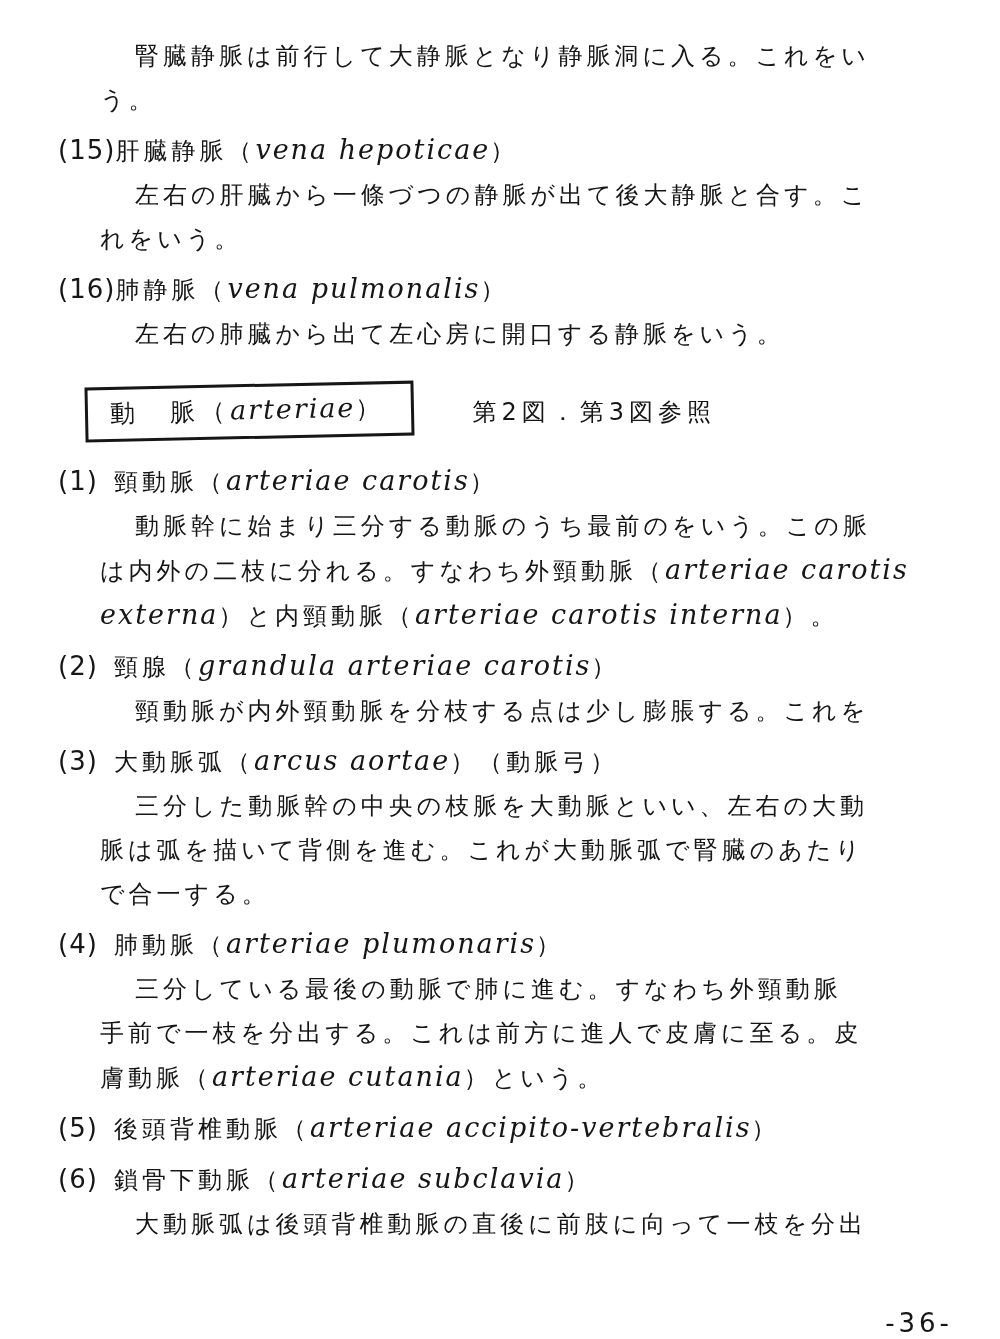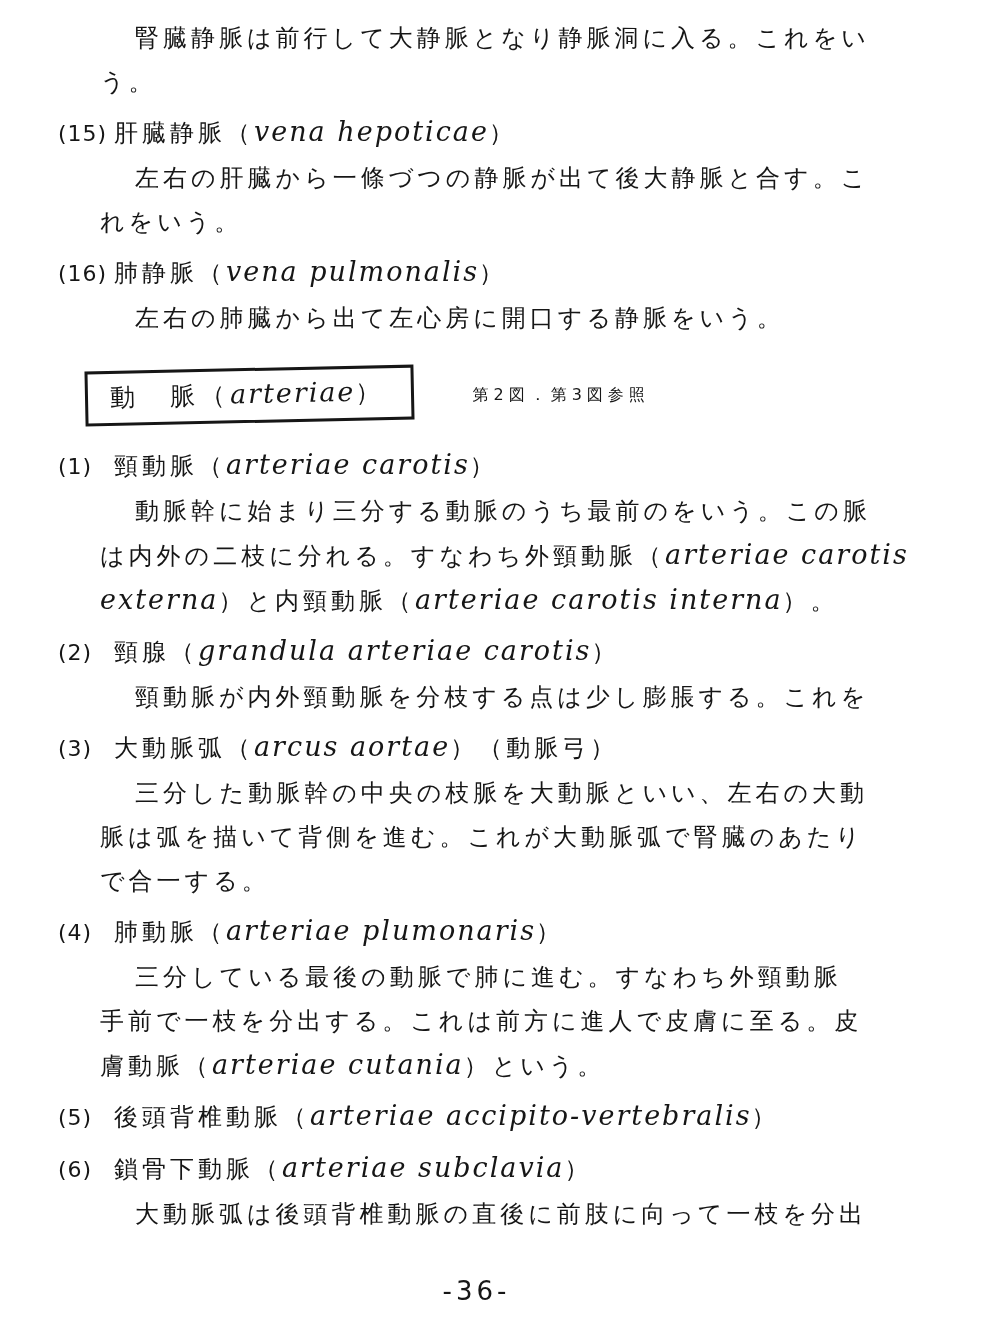--- a/index.html
+++ b/index.html
@@ -7,35 +7,35 @@
     width:1000px;height:1339px;
     background:#ffffff;
     color:#161616;
     font-family:"DejaVu Sans",sans-serif;
     overflow:hidden;
   }
   .page{
     position:relative;
     box-sizing:border-box;
     width:953px;height:1339px;
-    padding-top:16px;
+    padding-top:34px;
   }
   .line{
     line-height:44px;
     font-size:24px;
     letter-spacing:4px;
     white-space:nowrap;
   }
   .para{padding-left:135px;}
   .cont{padding-left:100px;}
   .item{padding-left:58px;margin-top:6px;}
   .num{
     display:inline-block;
     min-width:56px;
-    font-size:22px;
+    font-size:26px;
     letter-spacing:1px;
   }
   .jp{}
   .latin{
     font-family:"DejaVu Serif",serif;
     font-style:italic;
     font-size:27px;
     letter-spacing:2px;
   }
   .header-box-row{
@@ -46,28 +46,28 @@
   }
   .header-box{
     border:3px solid #161616;
     padding:7px 26px 9px 22px;
     transform:rotate(-1.2deg);
     font-size:25px;
     letter-spacing:5px;
     white-space:nowrap;
   }
   .ref-note{
-    font-size:16px;
+    font-size:24px;
     letter-spacing:5px;
     white-space:nowrap;
   }
   .footer{
     position:absolute;
-    bottom:33px;left:0;right:0;
-    text-align:center;
+    bottom:1px;left:0;right:0;
+    text-align:right;
     font-size:26px;
     letter-spacing:4px;
   }
 </style>
 </head>
 <body style="color: rgb(22, 22, 22); background: rgb(255, 255, 255);">
 
 <div class="page">
 
   <div id="veins-block">

